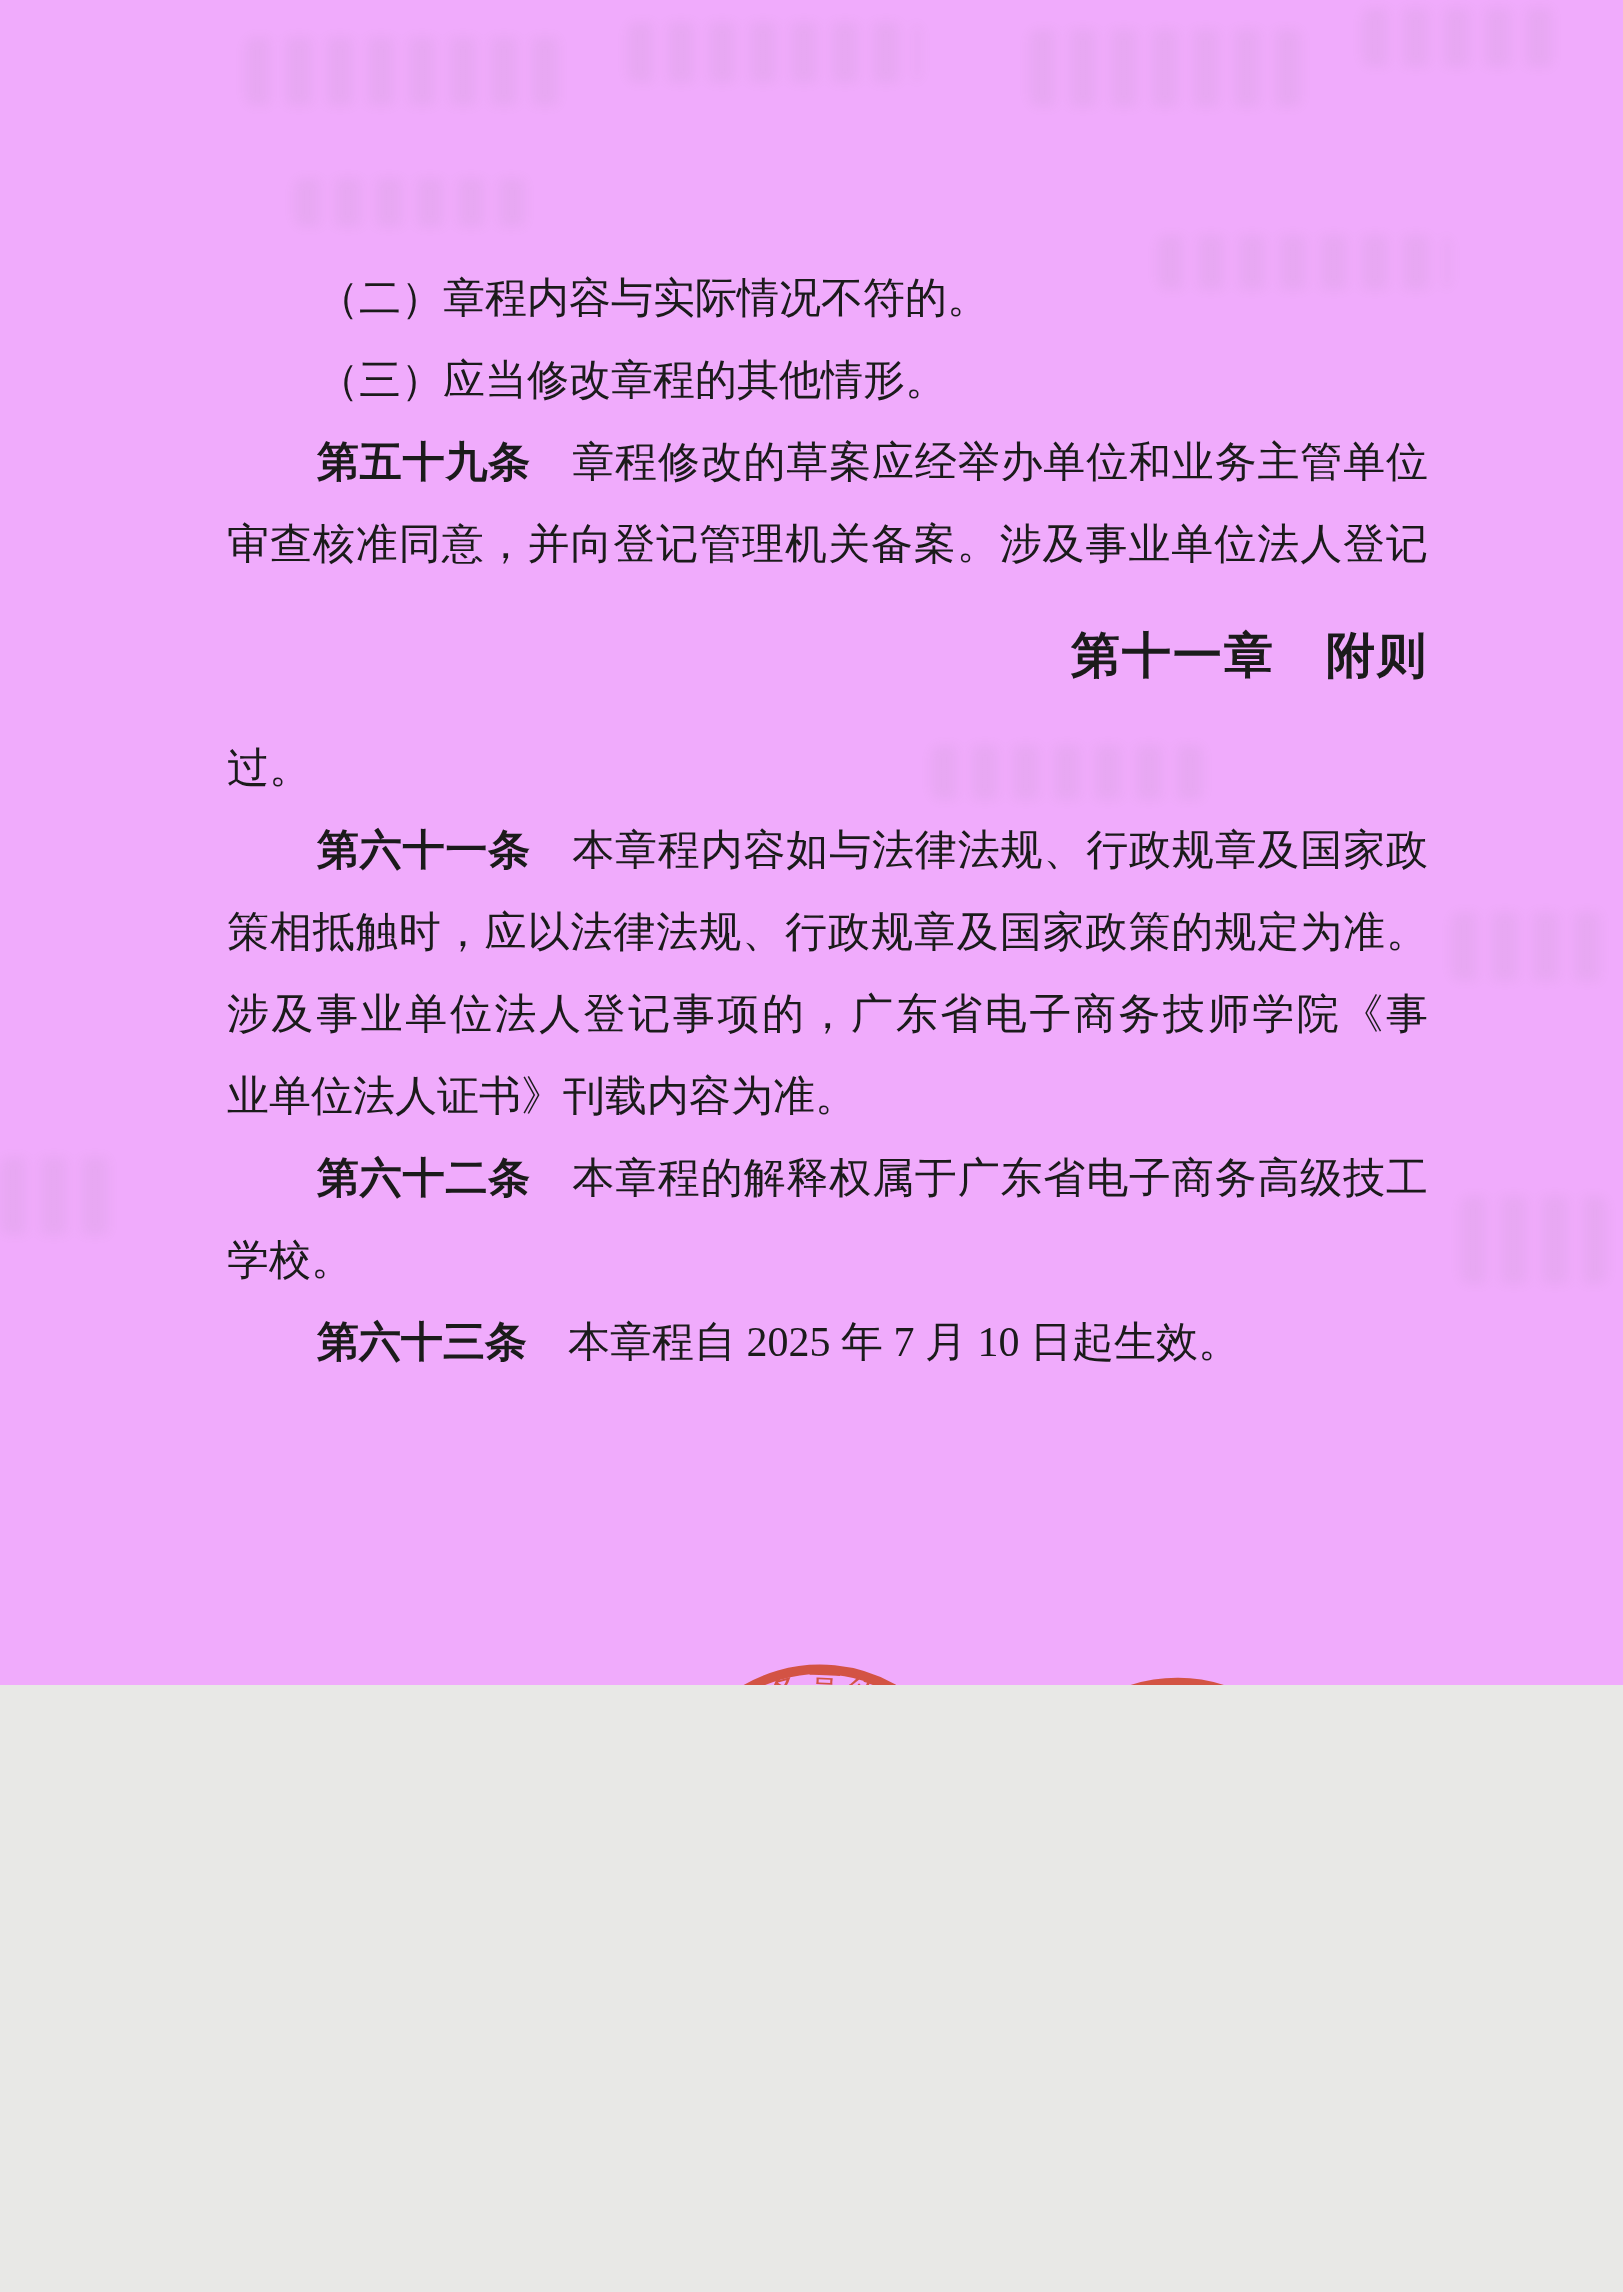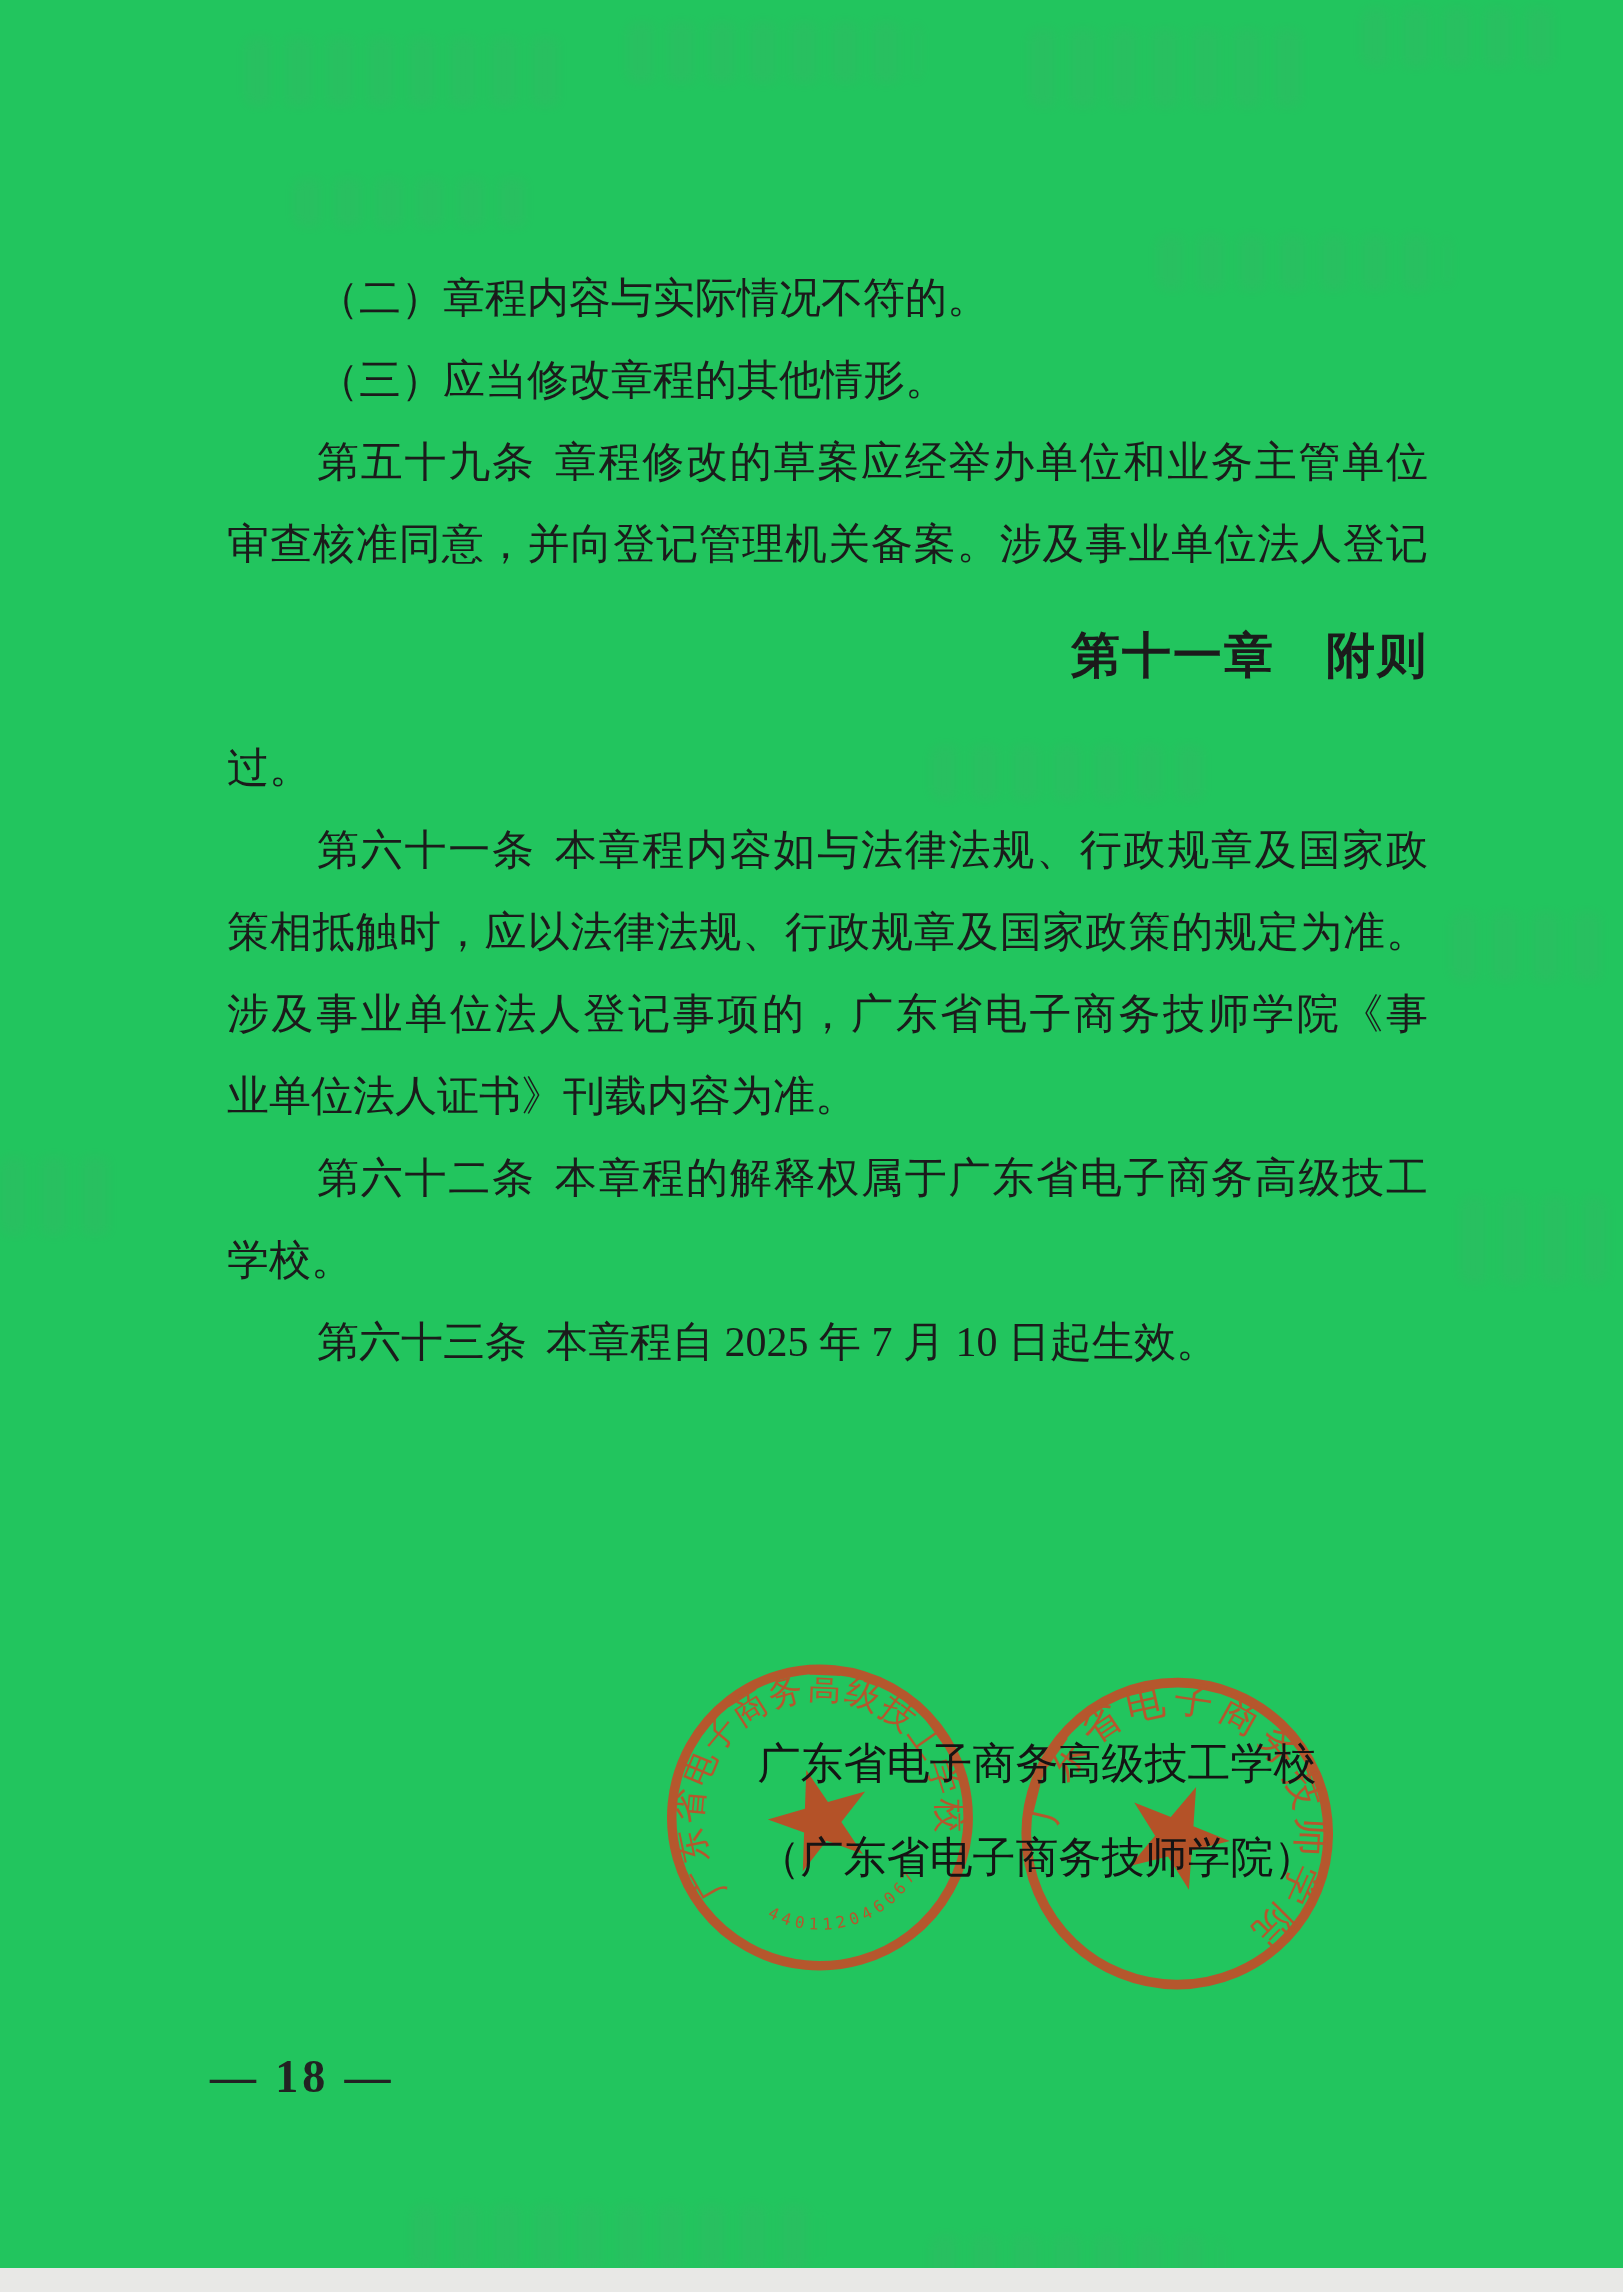--- a/index.html
+++ b/index.html
@@ -1,28 +1,28 @@
 <!DOCTYPE html>
 <html><head>
 <meta charset="utf-8">
 <style>
   html,body{margin:0;padding:0;background:#e8e8e6;}
   #page{
-    position:relative;width:1623px;height:2268px;margin:0 auto;
-    background:#22c55e;overflow:hidden;
+    position:relative;width:1623px;height:1685px;margin:0 auto;
+    background:#f0abfc;overflow:hidden;
     font-family:"Liberation Serif","DejaVu Serif",serif;
     color:#1b1b1b;
   }
   
   #doc-text{
     position:absolute;left:227px;top:257px;width:1201px;
     font-size:42px;line-height:82px;
   }
   .docline{height:82px;}
-  .docline b{font-weight:normal;margin-right:19px;}
+  .docline b{font-weight:bold;margin-right:41px;}
   .docline b:empty{margin-right:0;display:none;}
   .indent{text-indent:90px;}
   .justify{text-align:justify;text-align-last:justify;}
   #chapter-heading{
     height:142px;line-height:142px;text-align:right;
     font-weight:bold;font-size:49px;letter-spacing:2px;
   }
   
   #signature{
     position:absolute;left:743px;top:1717px;width:588px;z-index:3;

